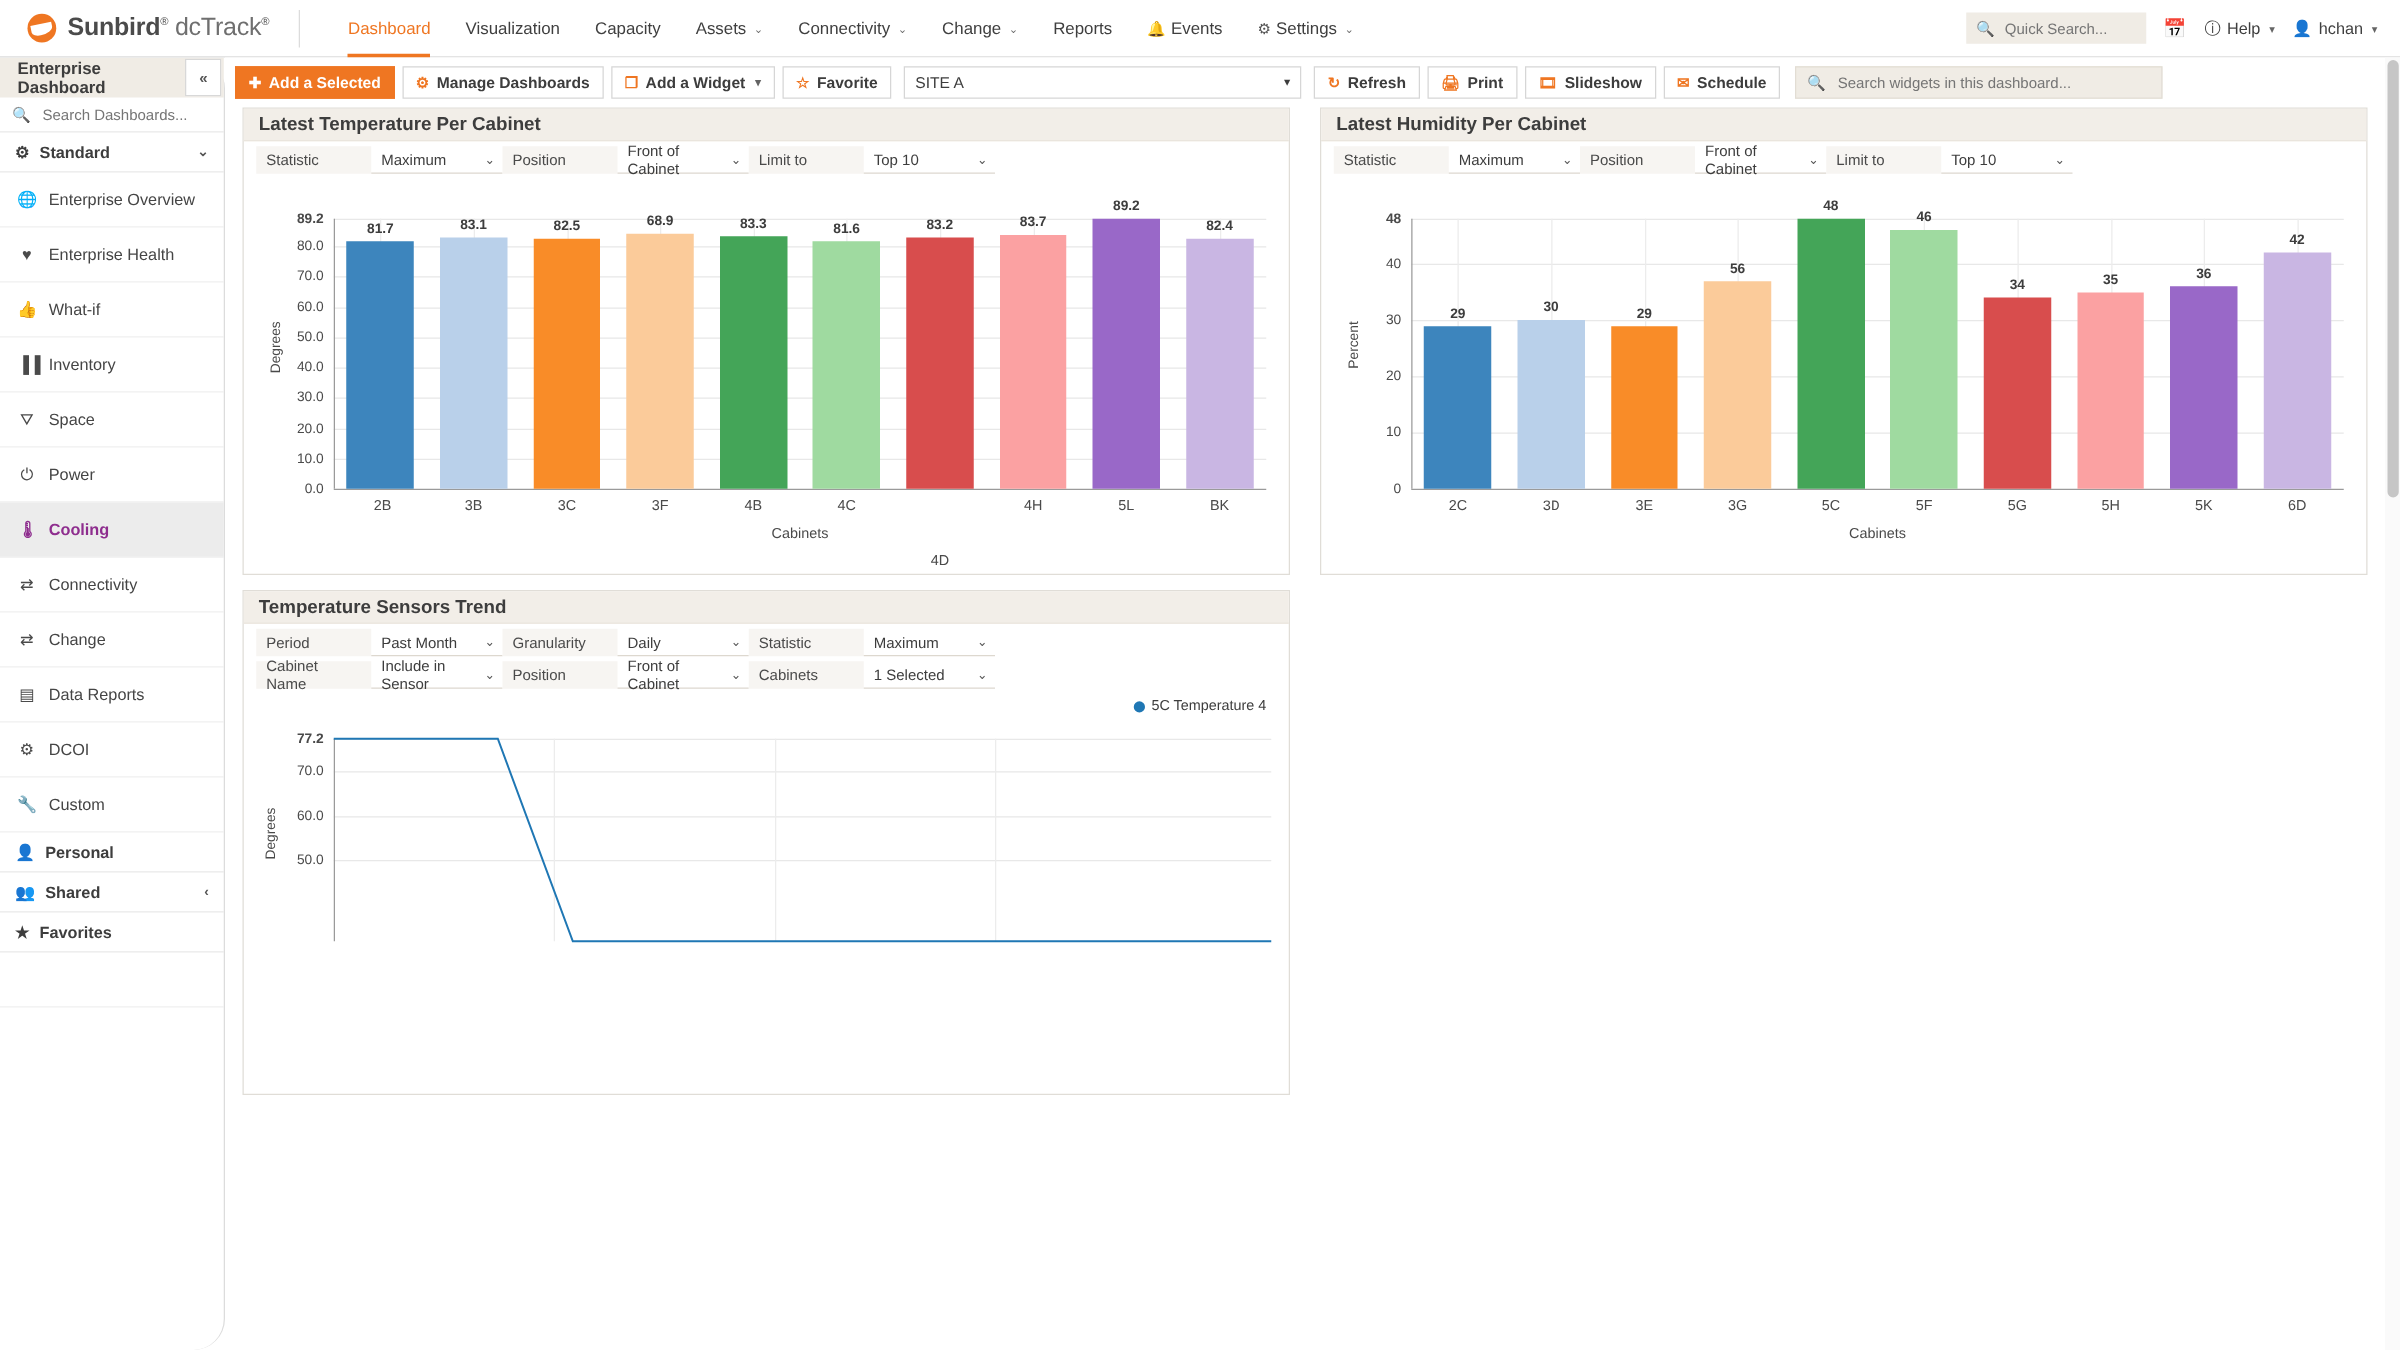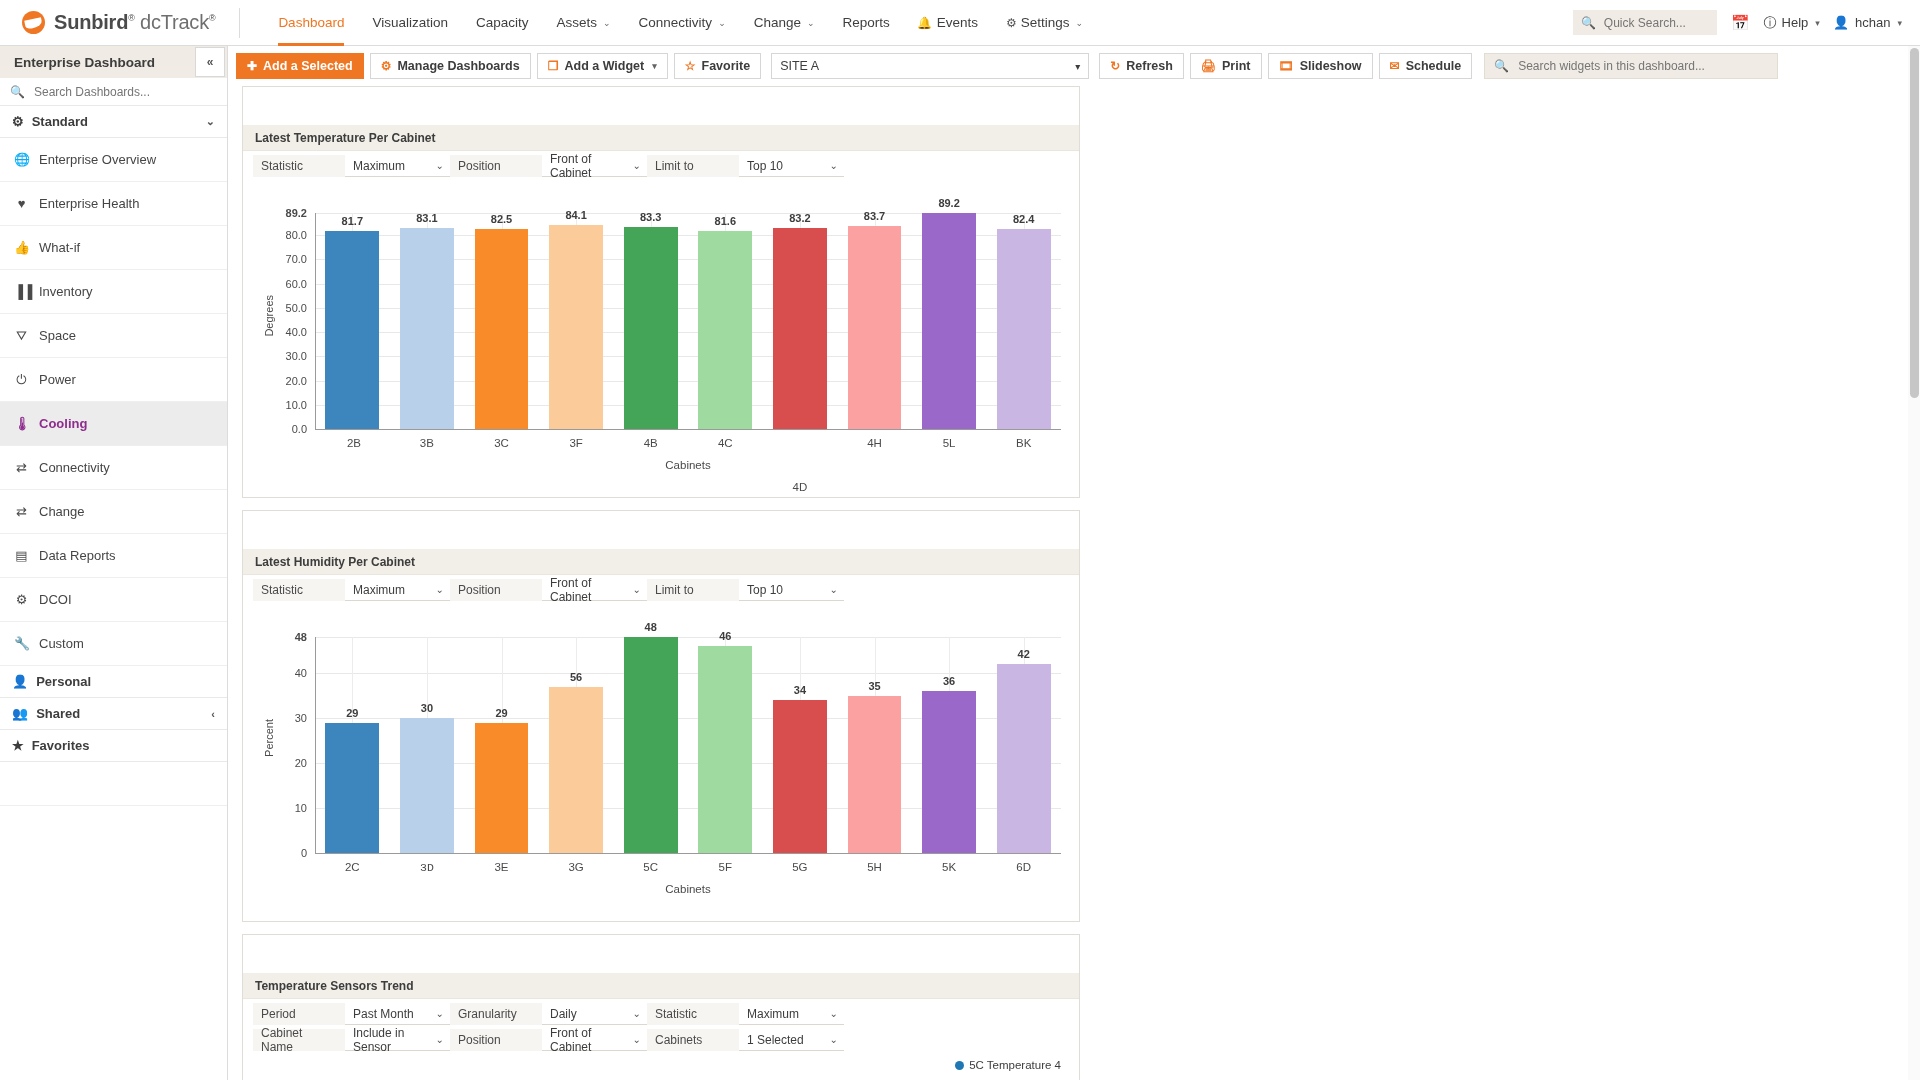--- a/index.html
+++ b/index.html
@@ -55,21 +55,21 @@
   }
   .qs-input { border:none; background:transparent; outline:none; font-size:12px;
               color:#5c5c5c; width:110px; font-family:inherit; }
   .cal-ic { font-size:15px; color:#4a4a4a; }
   .help-blk, .user-blk { display:flex; align-items:center; gap:5px; font-size:13px; color:#3f3f3f; cursor:pointer; }
 
   
   .body-wrap { display:flex; height:1034px; }
 
   
-  .sidebar { width:228px; flex:none; border-right:1px solid #dcdcdc; background:#fff; }
+  .sidebar { width:180px; flex:none; border-right:1px solid #dcdcdc; background:#fff;border-radius:25px; }
   .sb-head {
     height:32px; display:flex; align-items:center; justify-content:space-between;
     background:#f0ece5; padding:0 0 0 14px; font-weight:700; font-size:13.5px; color:#3d3d3d;
   }
   .collapse-btn {
     width:30px; height:30px; background:#fff; border:1px solid #d8d8d8;
     display:flex; align-items:center; justify-content:center; color:#555;
     margin-right:2px; cursor:pointer; font-size:12px;
   }
   .sb-search {
@@ -121,23 +121,22 @@
                          color:#555; font-family:inherit; width:250px; }
 
   
   .grid { padding:6px 14px 0 14px; display:flex; flex-wrap:wrap; gap:0 24px; }
   .widget {
     border:1px solid #e0ddd7; background:#fff; margin-bottom:12px;
   }
   .w-half { width:838px; }
   .w-title {
     background:#f2eee8; height:26px; display:flex; align-items:center;
-    padding:0 12px; font-weight:700; font-size:12px; color:#3d3d3d;
+    padding:0 12px; font-weight:700; font-size:15px; color:#3d3d3d;
     border-bottom:1px solid #eae5dd;
-    margin-top:38px;
   }
   .w-filters { padding:4px 10px 2px 10px; }
   .f-row { display:flex; align-items:center; margin-bottom:4px; }
   .f-lab {
     background:#f7f5f2; height:22px; display:flex; align-items:center;
     padding:0 8px; font-size:12px; color:#4a4a4a; flex:none;
   }
   .f-sel {
     height:22px; display:flex; align-items:center; border-bottom:1px solid #ddd8cf;
     padding:0 6px 0 8px; font-size:12px; color:#3d3d3d; flex:none; cursor:pointer;
@@ -418,21 +417,21 @@
             <div class="vgridline" style="left:183.89999999999998px;top:30px;height:216px;"></div>
             <div class="bar" style="left:157.04399999999998px;width:53.711999999999996px;height:201.22869955156946px;bottom:68px;background:#b9d0ea;"></div>
             <div class="bar-val" style="left:183.89999999999998px;top:28.771300448430537px;">83.1</div>
             <div class="xtick" style="left:183.89999999999998px;top:254px;">3B</div>
             <div class="vgridline" style="left:258.5px;top:30px;height:216px;"></div>
             <div class="bar" style="left:231.64399999999998px;width:53.711999999999996px;height:199.7757847533632px;bottom:68px;background:#f98c28;"></div>
             <div class="bar-val" style="left:258.5px;top:30.22421524663679px;">82.5</div>
             <div class="xtick" style="left:258.5px;top:254px;">3C</div>
             <div class="vgridline" style="left:333.09999999999997px;top:30px;height:216px;"></div>
             <div class="bar" style="left:306.24399999999997px;width:53.711999999999996px;height:203.65022421524662px;bottom:68px;background:#fbcb9a;"></div>
-            <div class="bar-val" style="left:333.09999999999997px;top:26.349775784753376px;">84.1</div>
+            <div class="bar-val" style="left:333.09999999999997px;top:26.349775784753376px;">68.9</div>
             <div class="xtick" style="left:333.09999999999997px;top:254px;">3F</div>
             <div class="vgridline" style="left:407.7px;top:30px;height:216px;"></div>
             <div class="bar" style="left:380.844px;width:53.711999999999996px;height:201.71300448430492px;bottom:68px;background:#44a558;"></div>
             <div class="bar-val" style="left:407.7px;top:28.286995515695082px;">83.3</div>
             <div class="xtick" style="left:407.7px;top:254px;">4B</div>
             <div class="vgridline" style="left:482.3px;top:30px;height:216px;"></div>
             <div class="bar" style="left:455.444px;width:53.711999999999996px;height:197.5964125560538px;bottom:68px;background:#9fdaa0;"></div>
             <div class="bar-val" style="left:482.3px;top:32.40358744394621px;">81.6</div>
             <div class="xtick" style="left:482.3px;top:254px;">4C</div>
             <div class="vgridline" style="left:556.8999999999999px;top:30px;height:216px;"></div>

